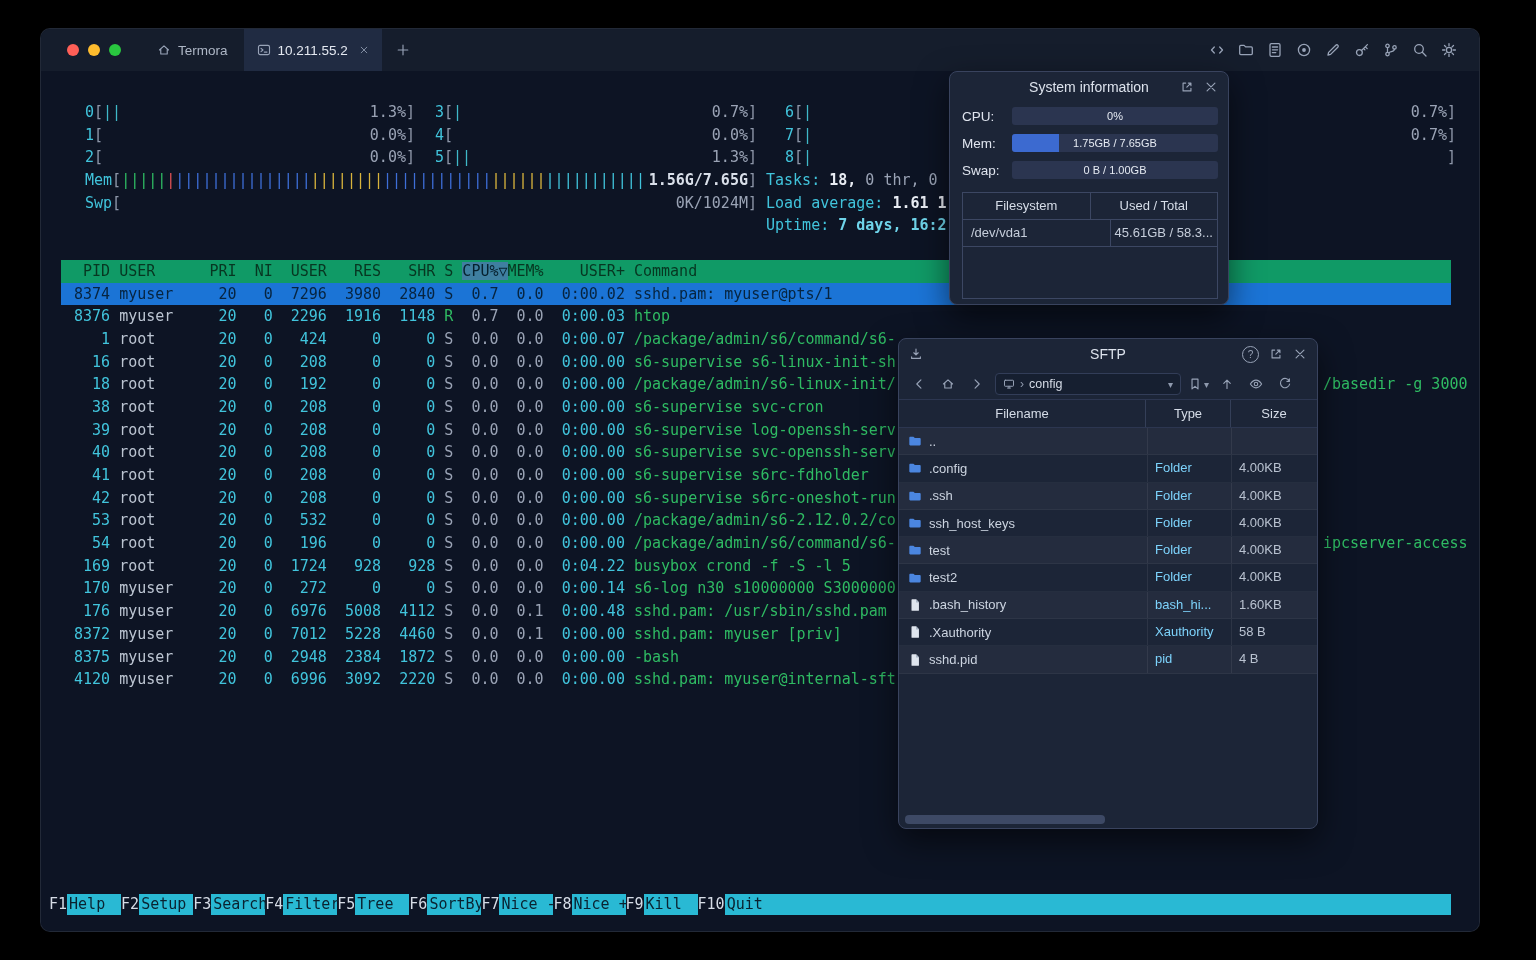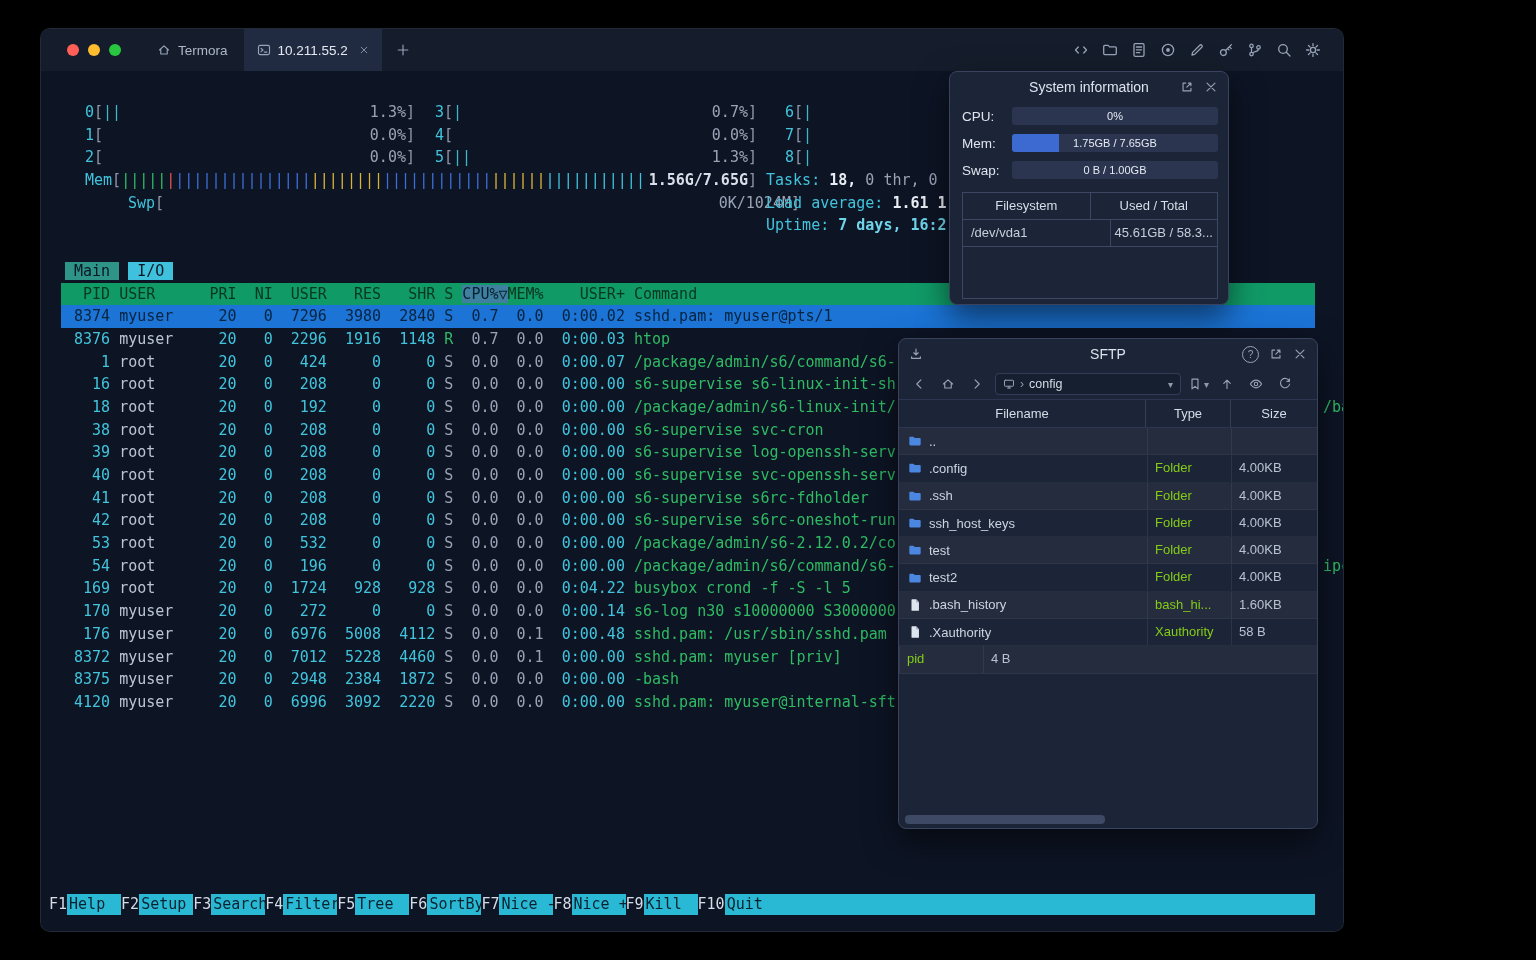--- a/index.html
+++ b/index.html
@@ -1,17 +1,17 @@
 <!DOCTYPE html>
 <html><head>
 <meta charset="utf-8">
 <style>
   html,body{margin:0;padding:0;background:#000;}
   .screen{position:relative;width:1536px;height:960px;background:#000;overflow:hidden;font-family:"Liberation Sans",sans-serif;}
-  .window{position:absolute;left:40px;top:28px;width:1304px;height:904px;background:#0d1424;border-radius:10px;overflow:hidden;border:1px solid rgba(255,255,255,.09);box-sizing:border-box;}
+  .window{position:absolute;left:40px;top:28px;width:1440px;height:904px;background:#0d1424;border-radius:10px;overflow:hidden;border:1px solid rgba(255,255,255,.09);box-sizing:border-box;}
 
   
   .titlebar{position:absolute;left:0;top:0;right:0;height:42px;background:#151d2c;display:flex;align-items:stretch;}
   .traffic{display:flex;gap:9px;align-items:center;padding:0 20px 0 26px;}
   .tl{width:12px;height:12px;border-radius:50%;}
   .tl.red{background:#ff5f57}.tl.yel{background:#febc2e}.tl.grn{background:#29c73f}
   .tab{display:flex;align-items:center;gap:7px;padding:0 16px;font-size:13.5px;color:#aeb7c6;}
   .tab.active{background:#202b42;color:#e4e9f1;padding:0 13px;}
   .tab .tabclose{margin-left:4px;}
   .newtab{width:42px;display:flex;align-items:center;justify-content:center;}
@@ -82,21 +82,21 @@
   .path-box .caret{margin-left:auto;}
   .bkgroup{display:flex;align-items:center;gap:2px;}
   .sf-head{display:flex;height:27px;line-height:27px;font-size:13px;color:#d6dde8;border-top:1px solid #2c3650;border-bottom:1px solid #2c3650;}
   .c-name{flex:1;text-align:center;}
   .c-type{width:84px;text-align:center;border-left:1px solid #343f58;}
   .c-size{width:86px;text-align:center;border-left:1px solid #343f58;}
   .sf-body{flex:1;overflow:hidden;position:relative;}
   .sf-row{display:flex;height:27.3px;align-items:stretch;font-size:13px;color:#ccd4e0;border-bottom:1px solid rgba(255,255,255,.045);box-sizing:border-box;}
   .sf-row.alt{background:rgba(255,255,255,.035);}
   .sf-row .cell-name{flex:1;display:flex;align-items:center;gap:7px;padding-left:9px;}
-  .sf-row .cell-type{width:84px;line-height:26px;padding-left:7px;color:#84cc16;border-left:1px solid rgba(255,255,255,.07);box-sizing:border-box;}
+  .sf-row .cell-type{width:84px;line-height:26px;padding-left:7px;color:#7dd3fc;border-left:1px solid rgba(255,255,255,.07);box-sizing:border-box;}
   .sf-row .cell-size{width:86px;line-height:26px;padding-left:7px;color:#b9c2d0;border-left:1px solid rgba(255,255,255,.07);box-sizing:border-box;}
   .fic{width:14px;height:14px;display:block;}
   .sf-scroll{position:absolute;left:4px;right:4px;bottom:4px;height:9px;}
   .sf-thumb{position:absolute;left:2px;top:0;bottom:0;width:200px;background:#3d4965;border-radius:4px;}
 </style>
 </head>
 <body>
 
 <div class="screen">
   <div class="window">
@@ -166,24 +166,23 @@
           </svg>
       </div>
     </header>
 
     <div class="terminal">
       <div class="lines" id="lines">
           <div class="tline"><span class="meter" style="left: 44px; width: 330px;"><span class="cy">0</span><span class="lb">[</span><span class="bars">||</span><span class="val">1.3%</span><span class="lb">]</span></span><span class="meter" style="left: 394px; width: 322px;"><span class="cy">3</span><span class="lb">[</span><span class="bars">|</span><span class="val">0.7%</span><span class="lb">]</span></span><span class="meter" style="left: 744px; width: 671px;"><span class="cy">6</span><span class="lb">[</span><span class="bars">|</span><span class="val">0.7%</span><span class="lb">]</span></span></div>
           <div class="tline"><span class="meter" style="left: 44px; width: 330px;"><span class="cy">1</span><span class="lb">[</span><span class="bars"></span><span class="val">0.0%</span><span class="lb">]</span></span><span class="meter" style="left: 394px; width: 322px;"><span class="cy">4</span><span class="lb">[</span><span class="bars"></span><span class="val">0.0%</span><span class="lb">]</span></span><span class="meter" style="left: 744px; width: 671px;"><span class="cy">7</span><span class="lb">[</span><span class="bars">|</span><span class="val">0.7%</span><span class="lb">]</span></span></div>
           <div class="tline"><span class="meter" style="left: 44px; width: 330px;"><span class="cy">2</span><span class="lb">[</span><span class="bars"></span><span class="val">0.0%</span><span class="lb">]</span></span><span class="meter" style="left: 394px; width: 322px;"><span class="cy">5</span><span class="lb">[</span><span class="bars">||</span><span class="val">1.3%</span><span class="lb">]</span></span><span class="meter" style="left: 744px; width: 671px;"><span class="cy">8</span><span class="lb">[</span><span class="bars">|</span><span class="val"></span><span class="lb">]</span></span></div>
           <div class="tline"><span class="meter" style="left: 44px; width: 672px;"><span class="cy">Mem</span><span class="lb">[</span><span class="bars"><span class="b-green">|||||</span><span class="b-red">|</span><span class="b-blue">|||||||||||||||</span><span class="b-yellow">||||||||</span><span class="b-blue">||||||||||||</span><span class="b-yellow">||||||</span><span class="b-cyan">|||||||||||</span></span><span class="memval">1.56G/7.65G</span><span class="lb">]</span></span><span class="sideinfo" style="left: 725px;"><span class="cy">Tasks: </span><span class="wh">18, </span><span class="gr">0 thr, 0</span></span></div>
-          <div class="tline"><span class="meter" style="left: 44px; width: 672px; margin-left: 43px;"><span class="cy">Swp</span><span class="lb">[</span><span class="bars"></span><span class="val">0K/1024M</span><span class="lb">]</span></span><span class="sideinfo" style="left: 725px;"><span class="cy">Load average: </span><span class="wh">1.61 1</span></span></div>
+          <div class="tline"><span class="meter" style="left: 44px; width: 672px;"><span class="cy">Swp</span><span class="lb">[</span><span class="bars"></span><span class="val">0K/1024M</span><span class="lb">]</span></span><span class="sideinfo" style="left: 725px;"><span class="cy">Load average: </span><span class="wh">1.61 1</span></span></div>
           <div class="tline"><span class="sideinfo" style="left: 725px;"><span class="cy">Uptime: </span><span class="upt">7 days, 16:2</span></span></div>
           <div class="tline"></div>
-          <div class="tline"><span class="htabs"><span class="htab main">Main</span><span class="htab io">I/O</span></span></div>
           <div class="tline hdr"><span class="rowbg"></span><span class="rowtxt"><span class="hseg">  PID USER      PRI  NI  USER   RES   SHR S </span><span class="hsort">CPU%▽</span><span class="hseg">MEM%    USER+ Command</span></span></div>
           <div class="tline sel"><span class="rowbg"></span><span class="rowtxt"><span class="cy"> 8374</span><span class="usr"> myuser    </span><span class="cy"> 20   0  7296  3980  2840</span><span class="gr"> S</span><span class="gr">  0.7  0.0</span><span class="cy">  0:00.02</span><span class="grn"> sshd.pam: myuser@pts/1</span></span></div>
           <div class="tline"><span class="rowtxt"><span class="cy"> 8376</span><span class="usr"> myuser    </span><span class="cy"> 20   0  2296  1916  1148</span><span class="grn"> R</span><span class="gr">  0.7  0.0</span><span class="cy">  0:00.03</span><span class="grn"> htop</span></span></div>
           <div class="tline"><span class="rowtxt"><span class="cy">    1</span><span class="usr"> root      </span><span class="cy"> 20   0   424     0     0</span><span class="gr"> S</span><span class="gr">  0.0  0.0</span><span class="cy">  0:00.07</span><span class="grn"> /package/admin/s6/command/s6-</span></span></div>
           <div class="tline"><span class="rowtxt"><span class="cy">   16</span><span class="usr"> root      </span><span class="cy"> 20   0   208     0     0</span><span class="gr"> S</span><span class="gr">  0.0  0.0</span><span class="cy">  0:00.00</span><span class="grn"> s6-supervise s6-linux-init-sh</span></span></div>
           <div class="tline"><span class="rowtxt"><span class="cy">   18</span><span class="usr"> root      </span><span class="cy"> 20   0   192     0     0</span><span class="gr"> S</span><span class="gr">  0.0  0.0</span><span class="cy">  0:00.00</span><span class="grn"> /package/admin/s6-linux-init/</span></span><span class="grn tail" style="left: 1282px;">/basedir -g 3000</span></div>
           <div class="tline"><span class="rowtxt"><span class="cy">   38</span><span class="usr"> root      </span><span class="cy"> 20   0   208     0     0</span><span class="gr"> S</span><span class="gr">  0.0  0.0</span><span class="cy">  0:00.00</span><span class="grn"> s6-supervise svc-cron</span></span></div>
           <div class="tline"><span class="rowtxt"><span class="cy">   39</span><span class="usr"> root      </span><span class="cy"> 20   0   208     0     0</span><span class="gr"> S</span><span class="gr">  0.0  0.0</span><span class="cy">  0:00.00</span><span class="grn"> s6-supervise log-openssh-serv</span></span></div>
           <div class="tline"><span class="rowtxt"><span class="cy">   40</span><span class="usr"> root      </span><span class="cy"> 20   0   208     0     0</span><span class="gr"> S</span><span class="gr">  0.0  0.0</span><span class="cy">  0:00.00</span><span class="grn"> s6-supervise svc-openssh-serv</span></span></div>
           <div class="tline"><span class="rowtxt"><span class="cy">   41</span><span class="usr"> root      </span><span class="cy"> 20   0   208     0     0</span><span class="gr"> S</span><span class="gr">  0.0  0.0</span><span class="cy">  0:00.00</span><span class="grn"> s6-supervise s6rc-fdholder</span></span></div>
@@ -415,20 +414,27 @@
               <svg class="fic" viewBox="0 0 16 16">
                 <path fill="#dfe5ee" d="M4 1.5h5.2l3.3 3.3V14c0 .4-.3.7-.7.7H4.7c-.4 0-.7-.3-.7-.7V2.2c0-.4.3-.7.7-.7z"></path>
                 <path fill="#a9b5c5" d="M9.2 1.5v3.6H12.8z"></path>
               </svg>
               <span>.Xauthority</span>
             </span>
             <span class="cell-type">Xauthority</span>
             <span class="cell-size">58 B</span>
           </div>
           <div class="sf-row alt">
+            <span class="cell-name">
+              <svg class="fic" viewBox="0 0 16 16">
+                <path fill="#dfe5ee" d="M4 1.5h5.2l3.3 3.3V14c0 .4-.3.7-.7.7H4.7c-.4 0-.7-.3-.7-.7V2.2c0-.4.3-.7.7-.7z"></path>
+                <path fill="#a9b5c5" d="M9.2 1.5v3.6H12.8z"></path>
+              </svg>
+              <span>sshd.pid</span>
+            </span>
             <span class="cell-type">pid</span>
             <span class="cell-size">4 B</span>
           </div>
         </div>
       <div class="sf-scroll">
           <div class="sf-thumb"></div>
         </div>
     </aside>
 
   </div>

